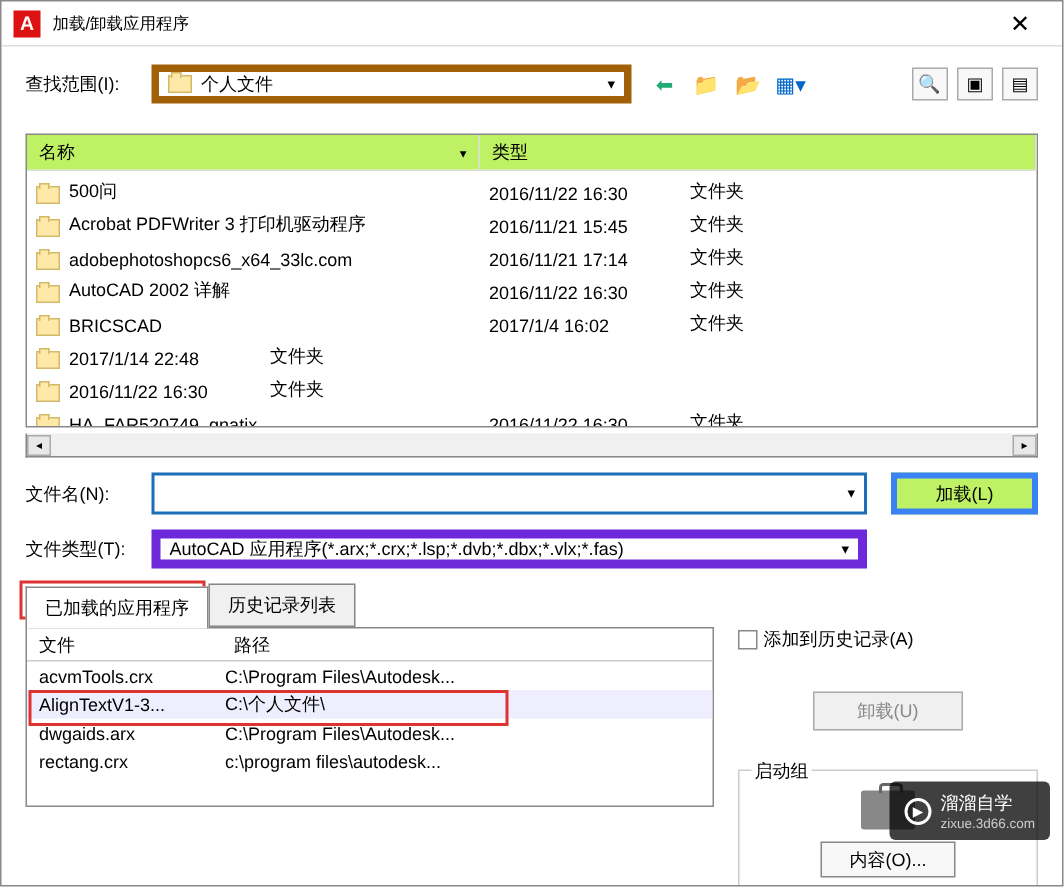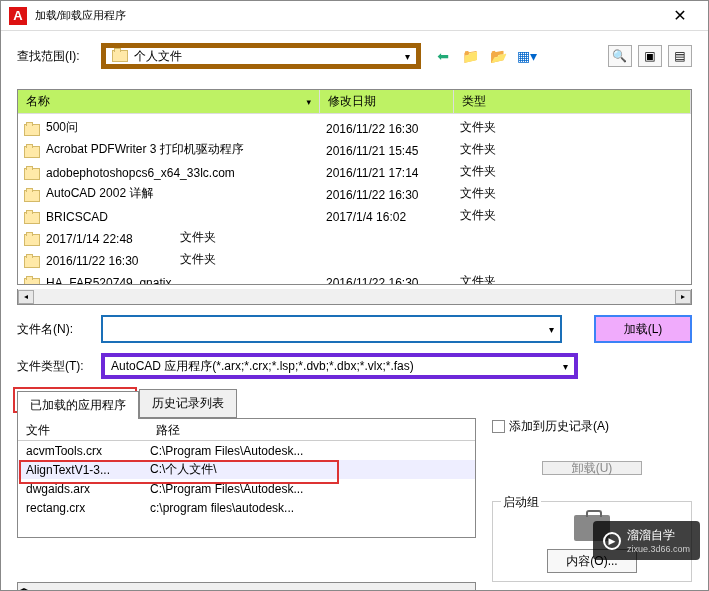--- a/index.html
+++ b/index.html
@@ -31,40 +31,40 @@
 .frow .ficon:before{content:"";position:absolute;top:-3px;left:1px;width:5px;height:3px;background:#ffe9a8;border:1px solid #d4b968;border-bottom:none}
 .frow .fname{width:280px}
 .frow .fdate{width:134px}
 .frow .ftype{flex:1}
 .hscroll{height:16px;border:1px solid #888;border-top:none;background:#f0f0f0;display:flex;align-items:center;margin-bottom:10px}
 .hscroll .sbtn{width:16px;height:14px;border:1px solid #aaa;background:#e8e8e8;display:flex;align-items:center;justify-content:center;font-size:8px}
 .hscroll .strack{flex:1}
 .input-row{display:flex;align-items:center;margin-bottom:10px}
 .input-row .lbl{width:84px}
 .big-input{flex:1;height:28px;border:2px solid #1a6fb8;padding:0 6px;display:flex;align-items:center;background:#fff}
-.big-dd{flex:1;height:26px;border:4px solid #6d28d9;padding:0 6px;display:flex;align-items:center;background:#fff}
-.load-btn{width:98px;height:28px;margin-left:32px;border:2px solid #3b82f6;background:#f0abfc;display:flex;align-items:center;justify-content:center;cursor:pointer}
+.big-dd{flex:1;height:26px;border:6px solid #6d28d9;padding:0 6px;display:flex;align-items:center;background:#fff}
+.load-btn{width:98px;height:28px;margin-left:16px;border:4px solid #3b82f6;background:#bef264;display:flex;align-items:center;justify-content:center;cursor:pointer}
 .tabs{display:flex;align-items:flex-end;margin-top:10px}
 .tab{padding:5px 12px;border:1px solid #888;border-bottom:none;background:#fff;position:relative;top:1px;z-index:2}
 .tab.inactive{background:#f0f0f0;border-bottom:1px solid #888;top:0;z-index:1}
 .red-box{border:2px solid #d33;position:absolute}
 .lower{display:flex;gap:16px;margin-top:0}
 .loaded-panel{flex:1;border:1px solid #888;height:120px;overflow:hidden}
 .lp-head{display:flex;border-bottom:1px solid #ccc;height:22px}
 .lp-head div{padding:3px 8px}
 .lp-col1{width:130px}
 .lp-rows{font-family:"SimSun",monospace;font-size:12px}
 .lp-row{display:flex;height:19px;align-items:center;padding-left:8px}
 .lp-row.sel{background:#eef}
 .lp-row .c1{width:124px;overflow:hidden;white-space:nowrap}
 .lp-row .c2{flex:1;overflow:hidden;white-space:nowrap}
 .right-col{width:200px;display:flex;flex-direction:column;gap:22px}
 .chk-row{display:flex;align-items:center;gap:4px;margin-bottom:4px}
 .chk{width:13px;height:13px;border:1px solid #888}
-.btn-g{height:14px;border:1px solid #aaa;background:#f0f0f0;color:#888;display:flex;align-items:center;justify-content:center;width:100px;margin:0 auto}
+.btn-g{height:26px;border:1px solid #aaa;background:#f0f0f0;color:#888;display:flex;align-items:center;justify-content:center;width:100px;margin:0 auto}
 .startup-grp{border:1px solid #ccc;padding:8px;margin-top:4px}
 .briefcase{width:36px;height:26px;background:#888;margin:4px auto 8px auto;position:relative;border-radius:2px}
 .briefcase:before{content:"";position:absolute;top:-5px;left:12px;width:12px;height:5px;border:2px solid #666;border-bottom:none;border-radius:3px 3px 0 0}
 .btn-small{height:24px;border:1px solid #888;background:#f8f8f8;display:flex;align-items:center;justify-content:center;width:90px;margin:0 auto;cursor:pointer}
 .hscroll2{height:16px;border:1px solid #888;background:#f0f0f0;display:flex;align-items:center;margin-top:0;width:calc(100% - 216px)}
 .footer{display:flex;justify-content:flex-end;gap:8px;padding:10px 16px;align-items:center}
 .footer .fbtn{width:90px;height:26px;border:1px solid #888;background:#f8f8f8;display:flex;align-items:center;justify-content:center;cursor:pointer}
 .watermark{position:absolute;right:8px;bottom:30px;background:rgba(0,0,0,.75);color:#fff;padding:6px 10px;border-radius:4px;display:flex;align-items:center;gap:6px;font-size:13px}
 .watermark .play{width:18px;height:18px;border:2px solid #fff;border-radius:50%;display:flex;align-items:center;justify-content:center;font-size:9px}
 .watermark .sub{font-size:9px;color:#ccc;display:block}
@@ -99,21 +99,20 @@
       <span>▤</span>
     </div>
   </div>
 
   <div class="file-area">
     <div class="file-head">
       <div class="fh-col fh-name">
           <span>名称</span>
           <span style="font-size:9px">▾</span>
         </div>
-      <div class="fh-col fh-date">修改日期</div>
       <div class="fh-col fh-type">类型</div>
     </div>
     <div class="file-rows" id="file-rows">
         <div class="frow">
           <div class="ficon"></div>
           <div class="fname">500问</div>
           <div class="fdate">2016/11/22 16:30</div>
           <div class="ftype">文件夹</div>
         </div>
         <div class="frow">

